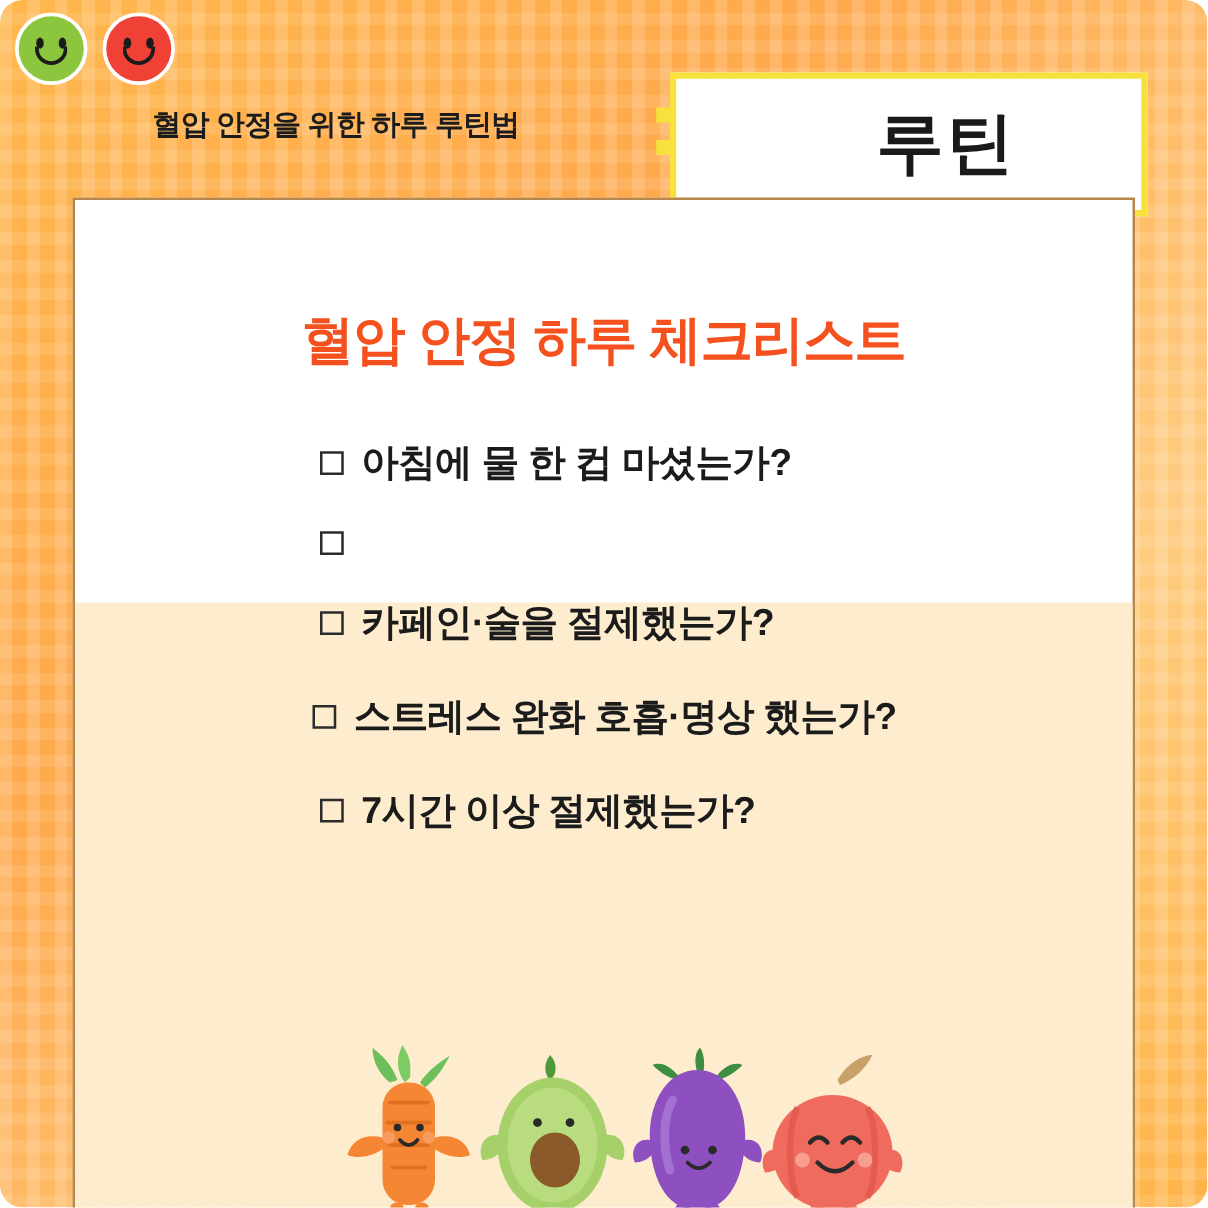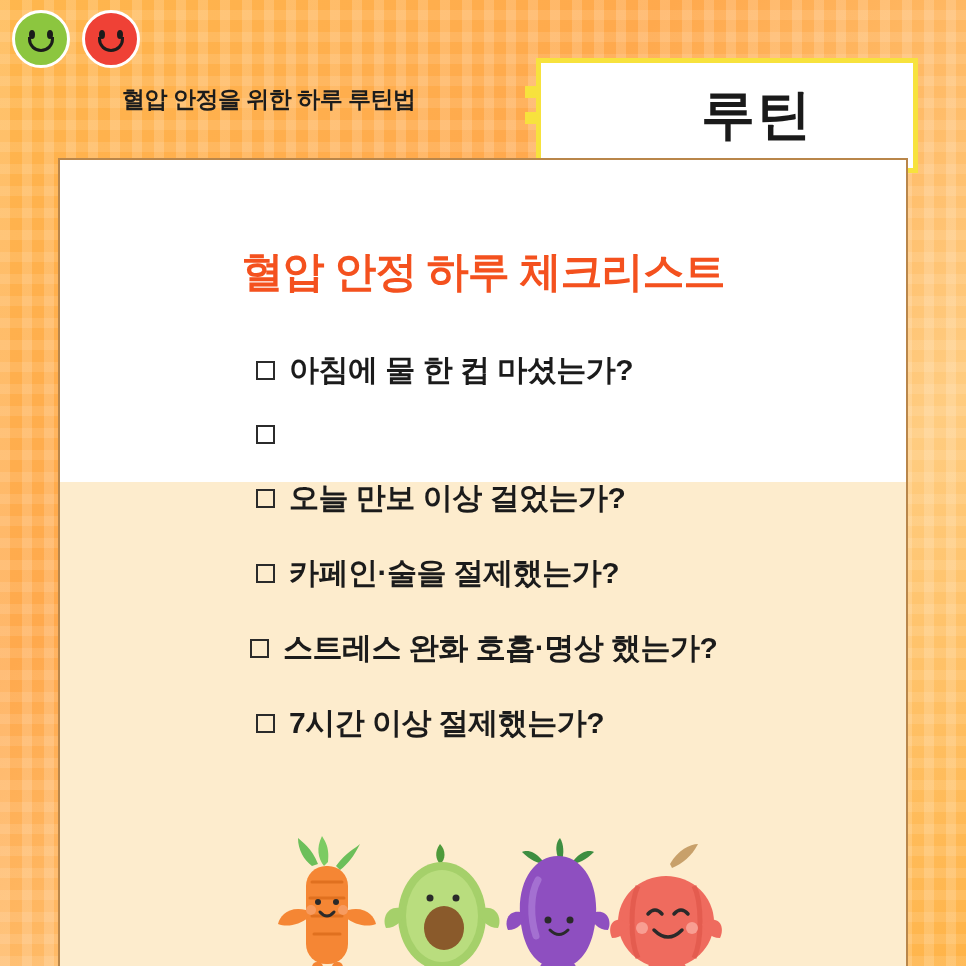--- a/index.html
+++ b/index.html
@@ -12,20 +12,21 @@
     position: relative;
     width: 966px; height: 966px;
     background:
       repeating-linear-gradient(90deg,
         rgba(255,255,255,0.16) 0px, rgba(255,255,255,0.16) 10px,
         rgba(255,255,255,0.0) 10px, rgba(255,255,255,0.0) 22px),
       repeating-linear-gradient(0deg,
         rgba(255,255,255,0.10) 0px, rgba(255,255,255,0.10) 10px,
         rgba(255,255,255,0.0) 10px, rgba(255,255,255,0.0) 22px),
       linear-gradient(135deg, #ffb74d 0%, #ffa94d 35%, #ffcc80 70%, #ffb347 100%);
+    border-radius: 18px;
   }
 
   
   .emoji-row {
     position: absolute; left: 12px; top: 10px;
     display: flex; gap: 12px; align-items: center;
   }
   .emoji {
     width: 58px; height: 58px; border-radius: 50%;
     position: relative;
@@ -168,24 +169,20 @@
 
       <div class="title">혈압 안정 하루 체크리스트</div>
 
       <div class="checklist">
         <div class="check-item">
           <span class="box"></span>
           <span>아침에 물 한 컵 마셨는가?</span>
         </div>
         <div class="check-item">
           <span class="box"></span>
-        </div>
-        <div class="check-item">
-          <span class="box"></span>
-          <span>오늘 만보 이상 걸었는가?</span>
         </div>
         <div class="check-item">
           <span class="box"></span>
           <span>카페인·술을 절제했는가?</span>
         </div>
         <div class="check-item indent-b">
           <span class="box"></span>
           <span>스트레스 완화 호흡·명상 했는가?</span>
         </div>
         <div class="check-item">

